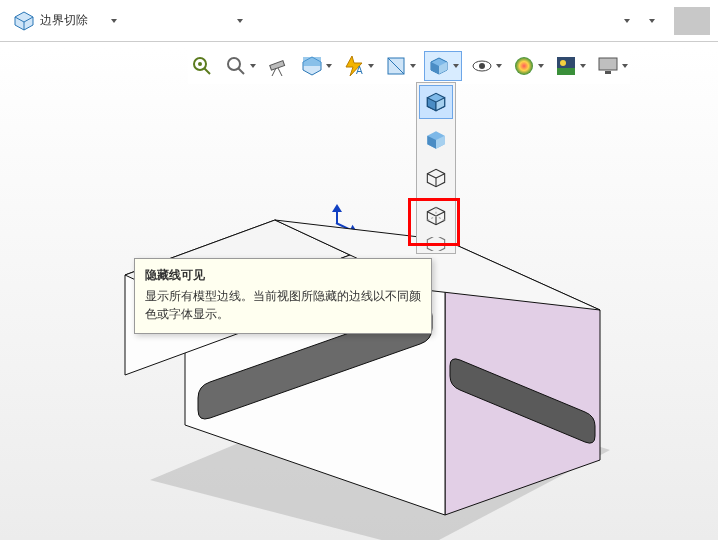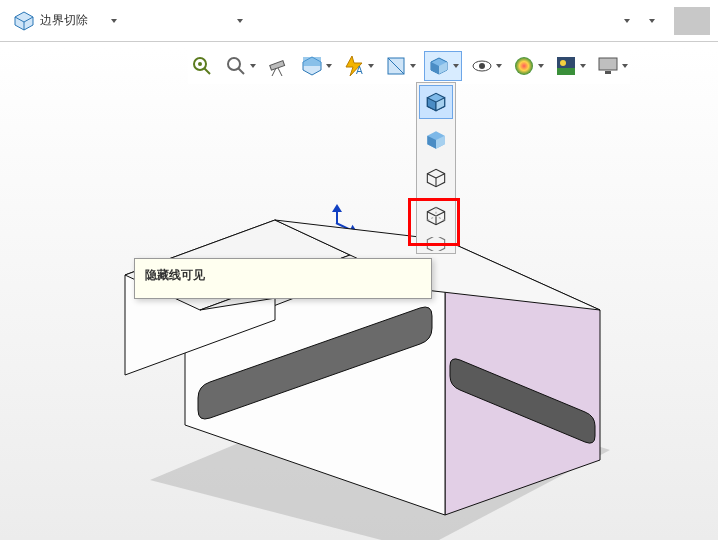--- a/index.html
+++ b/index.html
@@ -334,13 +334,14 @@
     <svg width="26" height="26" viewBox="0 0 24 24">
         <polygon points="4,8 12,4 20,8 20,16 12,20 4,16" fill="none" stroke="#777"></polygon>
       </svg>
   </div>
 </div>
 
 <div class="redbox"></div>
 
 <div class="tooltip">
   <div class="ttl">隐藏线可见</div>
+  <div>显示所有模型边线。当前视图所隐藏的边线以不同颜色或字体显示。</div>
 </div>
 
 </body></html>

